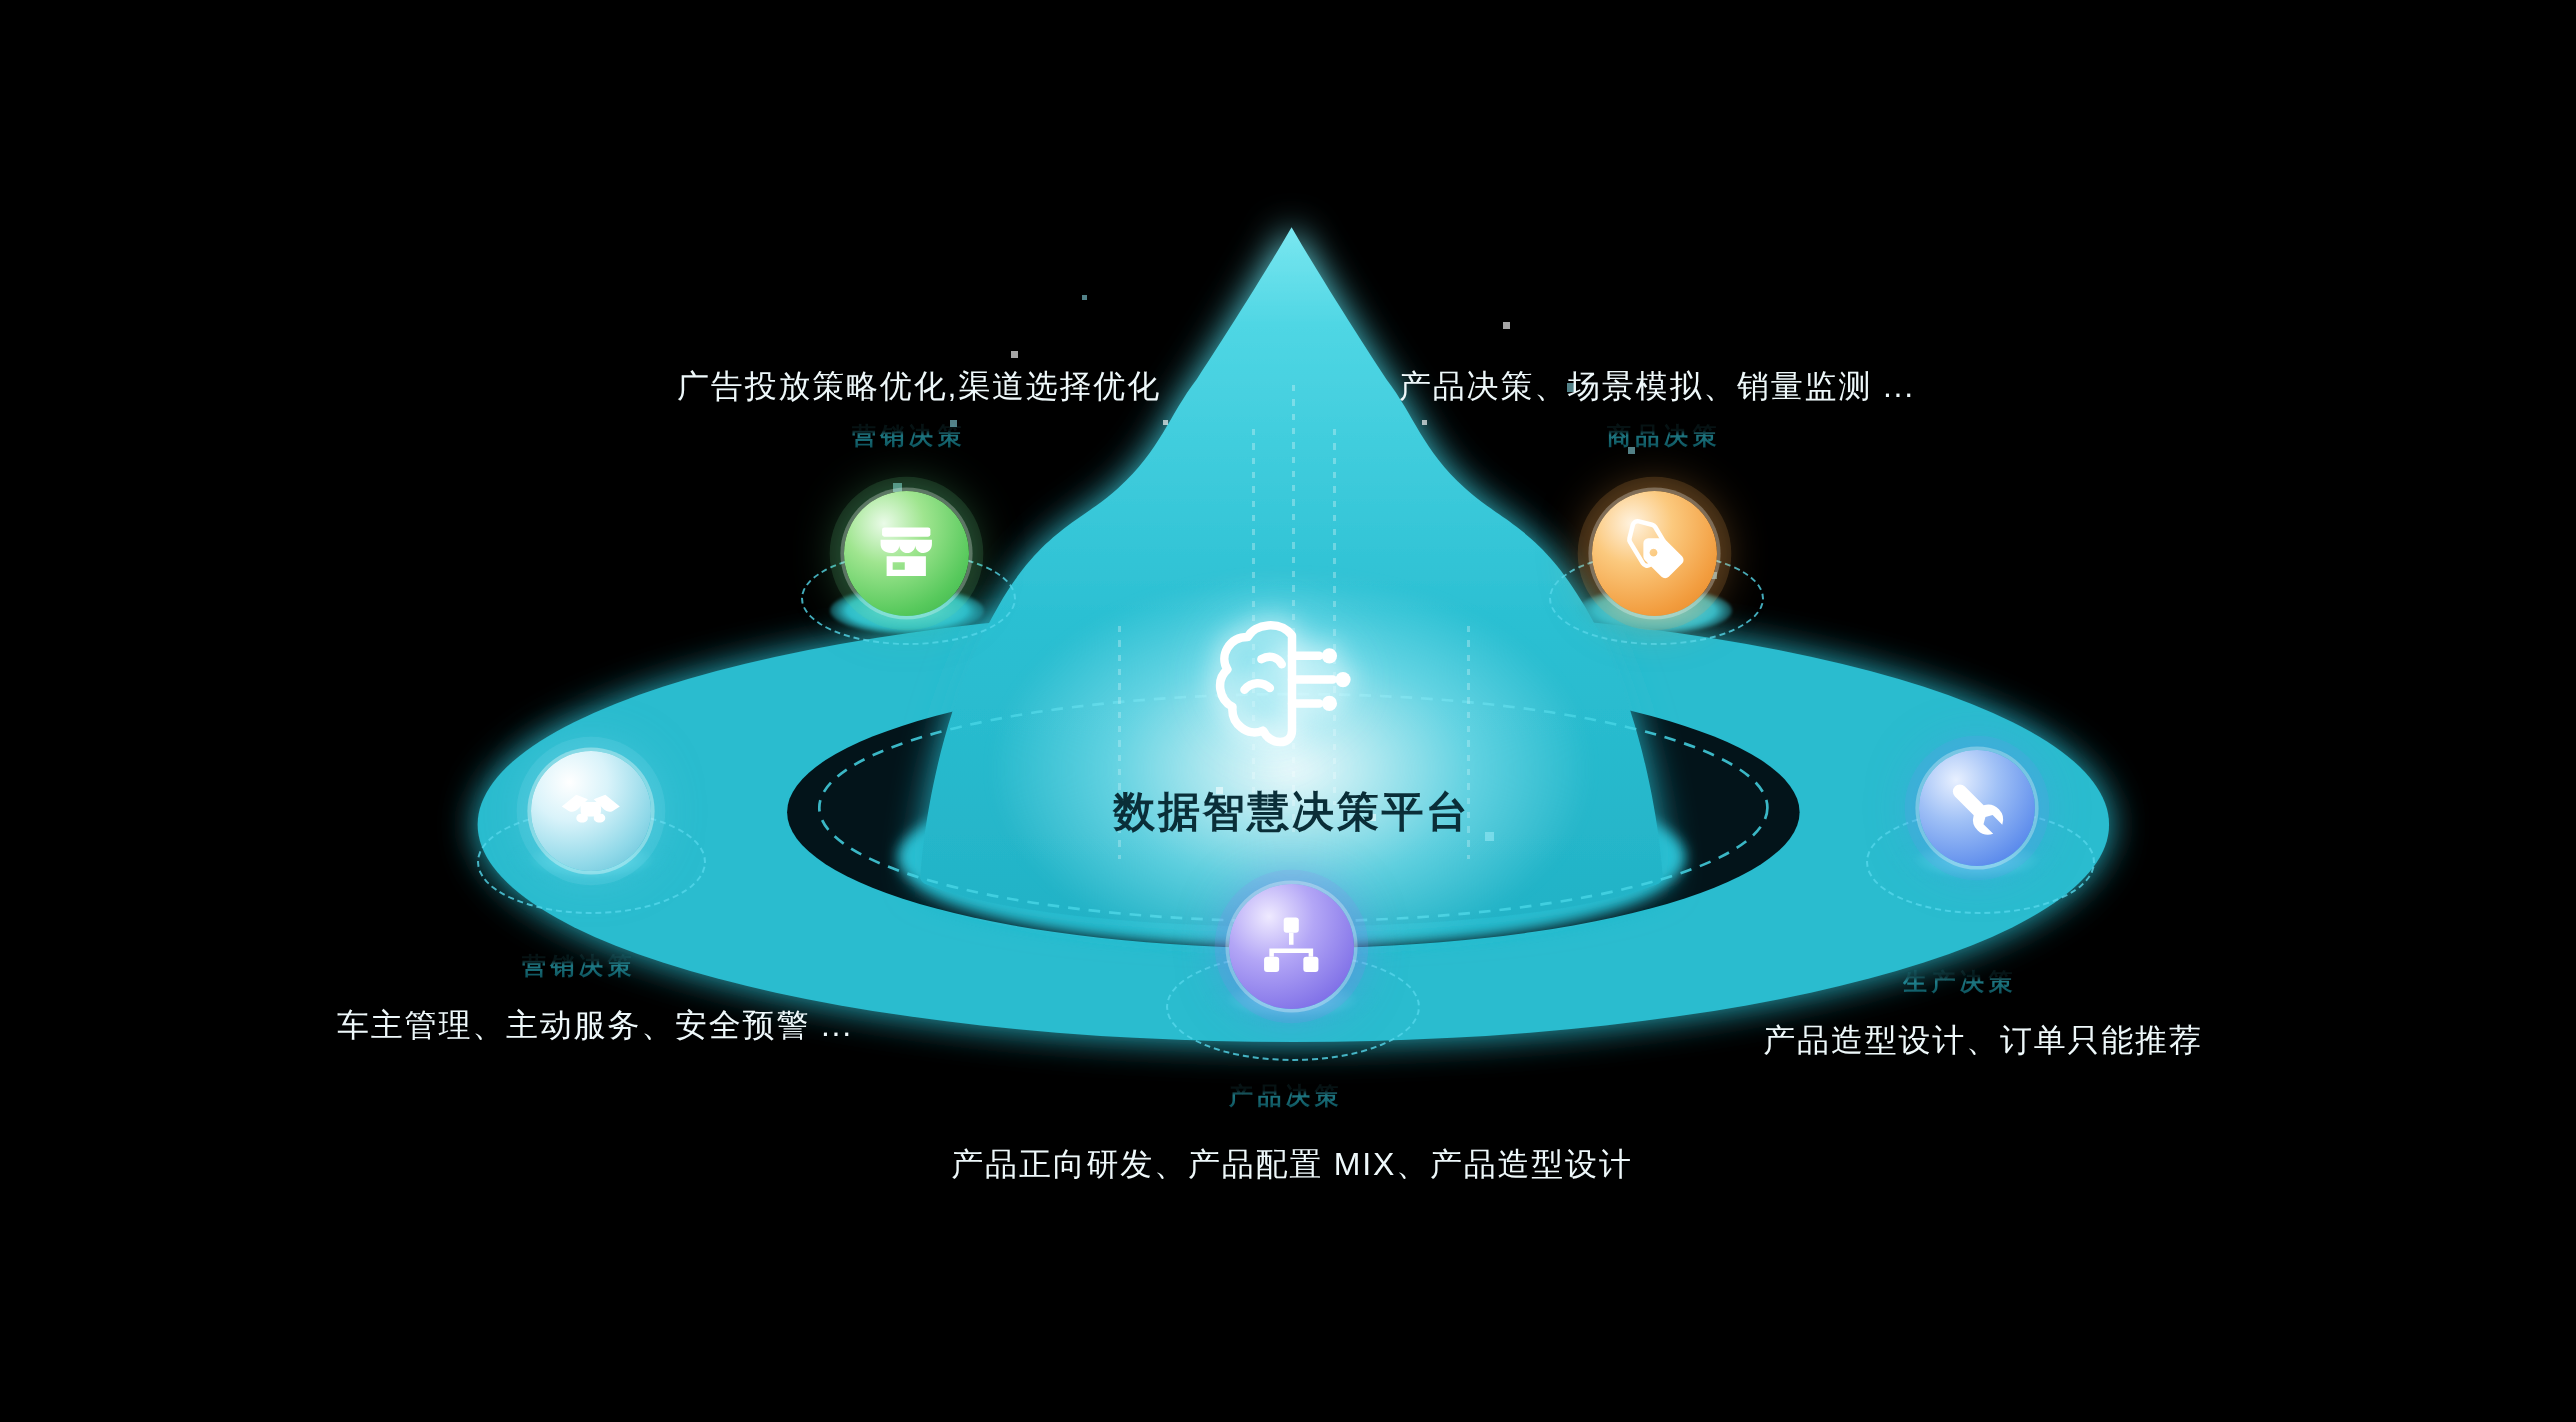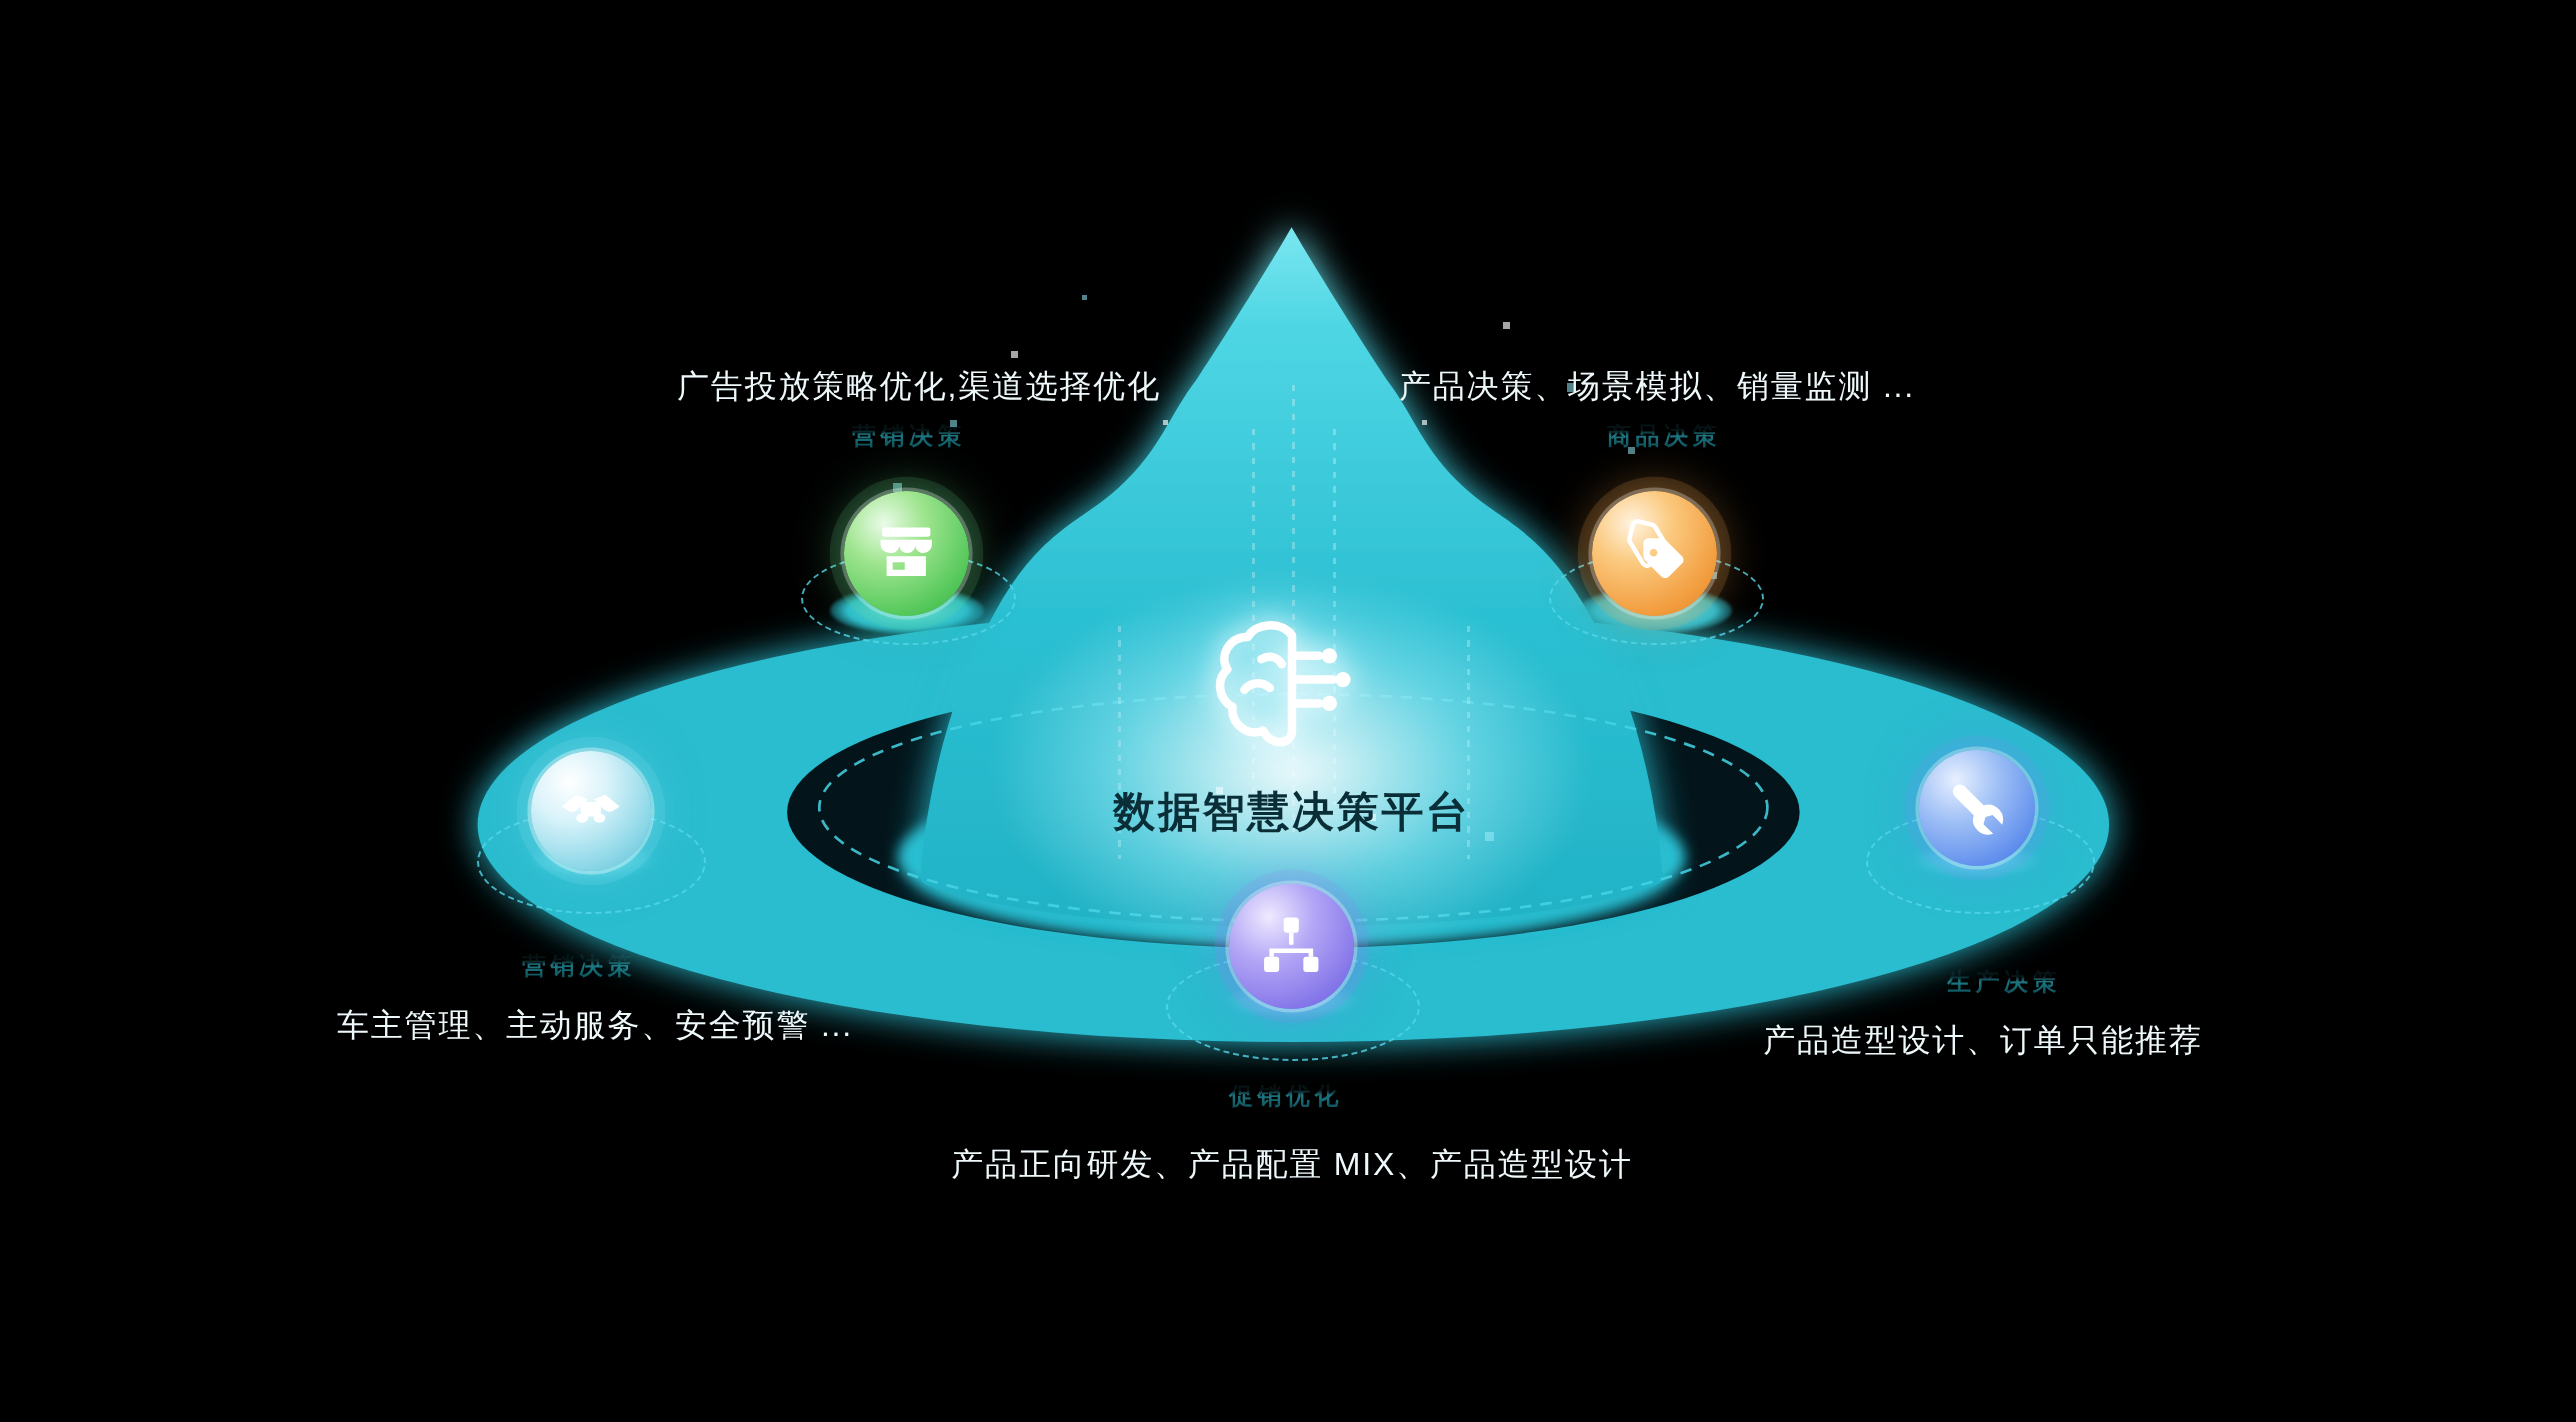--- a/index.html
+++ b/index.html
@@ -60,21 +60,21 @@
   .d2{left:1657px;top:365px;} .l2{left:1664px;top:420px;}
   .r2{left:1549px;top:552px;width:211px;height:89px;}
   .p2{left:1578px;top:587px;width:154px;height:47px;}
   .s2{left:1592px;top:491px;width:125px;height:125px;}
 
   .d3{left:595px;top:1004px;} .l3{left:579px;top:950px;}
   .r3{left:477px;top:810px;width:225px;height:100px;}
   .p3{left:509px;top:835px;width:165px;height:50px;}
   .s3{left:531px;top:751px;width:120px;height:120px;}
 
-  .d4{left:1983px;top:1019px;} .l4{left:1960px;top:966px;margin-left:44px;}
+  .d4{left:1983px;top:1019px;} .l4{left:1960px;top:966px;}
   .r4{left:1866px;top:810px;width:225px;height:100px;}
   .p4{left:1894px;top:835px;width:165px;height:50px;}
   .s4{left:1919px;top:750px;width:116px;height:116px;}
 
   .d5{left:1292px;top:1143px;} .l5{left:1286px;top:1080px;}
   .r5{left:1166px;top:953px;width:250px;height:104px;}
   .p5{left:1206px;top:975px;width:172px;height:50px;}
   .s5{left:1229px;top:884px;width:125px;height:125px;}
 </style>
 </head>
@@ -216,21 +216,21 @@
     <div class="pedestal p4"></div>
     <div class="sphere s4">
       <svg viewBox="0 0 48 48">
         <path fill="#fff" transform="rotate(90 24 24)" d="M42.7 12.2 a10.8 10.8 0 0 1 -13.3 13.9 L16 39.5 a5 5 0 0 1 -7.1 -7.1 L22.3 19 A10.8 10.8 0 0 1 36.2 5.7 l-6.9 6.9 1.4 5.1 5.1 1.4 Z"></path>
       </svg>
     </div>
   </section>
 
   <section>
     <div class="desc d5">产品正向研发、产品配置 MIX、产品造型设计</div>
-    <div class="flabel l5">促销优化</div>
+    <div class="flabel l5">产品决策</div>
     <div class="ring r5"></div>
     <div class="pedestal p5"></div>
     <div class="sphere s5">
       <svg viewBox="0 0 48 48">
         <g fill="#fff">
           <rect x="19" y="5" width="10" height="10" rx="2"></rect>
           <rect x="6" y="31" width="10" height="10" rx="2"></rect>
           <rect x="32" y="31" width="10" height="10" rx="2"></rect>
         </g>
         <path d="M24 15 v8 M11 31 v-4 h26 v4 M24 23 v0" stroke="#fff" stroke-width="3" fill="none"></path>

